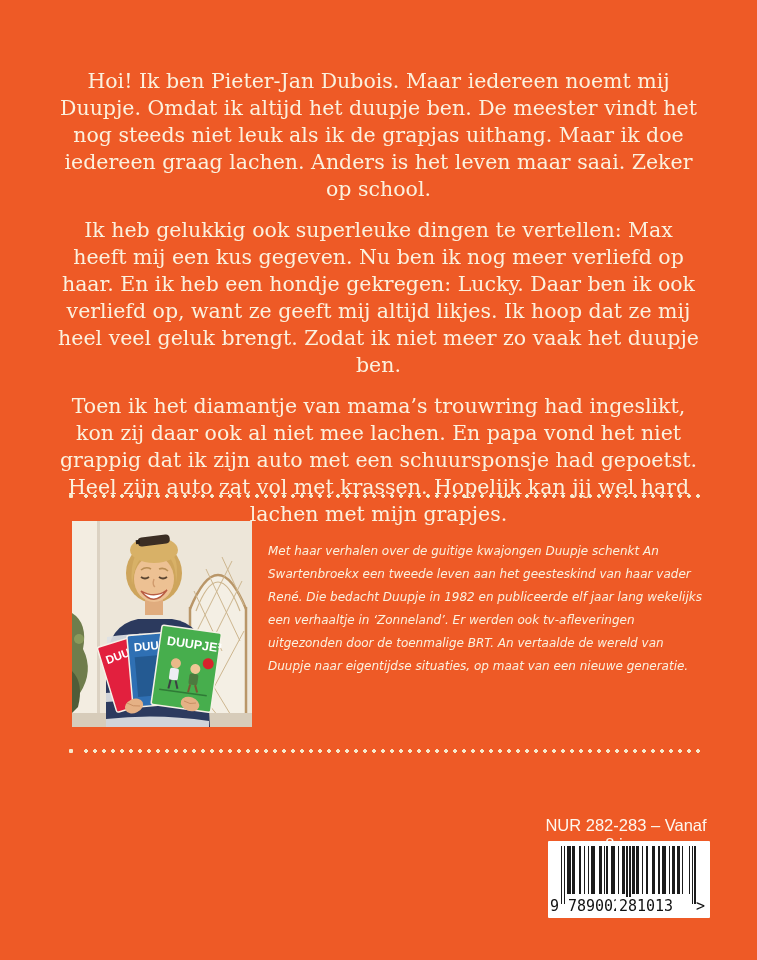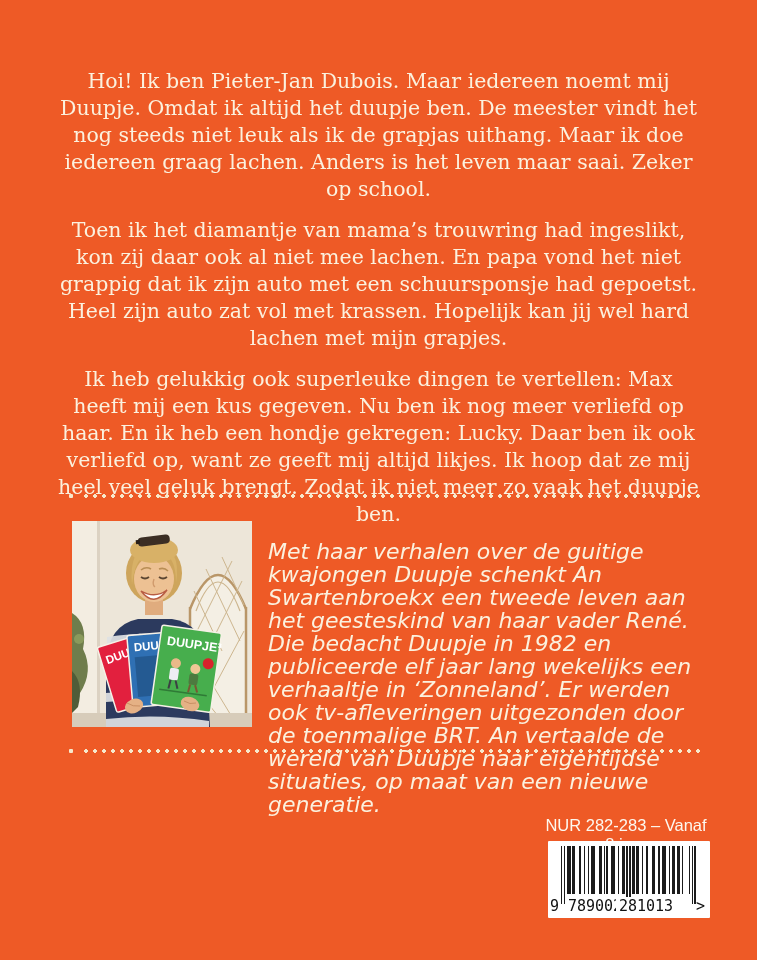--- a/index.html
+++ b/index.html
@@ -44,21 +44,21 @@
 
   
   .photo{position:absolute;left:72px;top:521px;width:180px;height:206px;}
   .photo svg{display:block;width:100%;height:100%;}
 
   
   .bio{
     position:absolute;left:268px;top:540px;width:434px;
     font-family:"DejaVu Sans", sans-serif;
     font-style:italic;
-    font-size:22px;line-height:23px;
+    font-size:12px;line-height:23px;
     color:var(--text);
   }
 
   
   .nur{
     position:absolute;left:540px;top:816px;width:172px;
     text-align:center;
     font-family:"Liberation Sans", sans-serif;
     font-size:16.5px;color:#FDF8EF;
   }
@@ -85,22 +85,22 @@
     color:#FBF3E4;
   }
 </style>
 </head>
 <body>
 
 <div class="cover">
 
   <div class="blurb">
     <p>Hoi! Ik ben Pieter-Jan Dubois. Maar iedereen noemt mij Duupje. Omdat ik altijd het duupje ben. De meester vindt het nog steeds niet leuk als ik de grapjas uithang. Maar ik doe iedereen graag lachen. Anders is het leven maar saai. Zeker op school.</p>
+    <p>Ik heb gelukkig ook superleuke dingen te vertellen: Max heeft mij een kus gegeven. Nu ben ik nog meer verliefd op haar. En ik heb een hondje gekregen: Lucky.  Daar ben ik ook verliefd op, want ze geeft mij altijd likjes. Ik hoop dat ze mij heel veel geluk brengt. Zodat ik niet meer zo vaak het duupje ben.</p>
     <p>Toen ik het diamantje van mama’s trouwring had ingeslikt, kon zij daar ook al niet mee lachen. En papa vond het niet grappig dat ik zijn auto met een schuursponsje had gepoetst. Heel zijn auto zat vol met krassen. Hopelijk kan jij wel hard lachen met mijn grapjes.</p>
-    <p>Ik heb gelukkig ook superleuke dingen te vertellen: Max heeft mij een kus gegeven. Nu ben ik nog meer verliefd op haar. En ik heb een hondje gekregen: Lucky.  Daar ben ik ook verliefd op, want ze geeft mij altijd likjes. Ik hoop dat ze mij heel veel geluk brengt. Zodat ik niet meer zo vaak het duupje ben.</p>
   </div>
 
   <div class="divider divider-top">
     <span class="lone"></span>
     <span class="dots"></span>
   </div>
 
   <figure class="photo" style="margin:0;">
     <svg viewBox="0 0 180 206">
 

